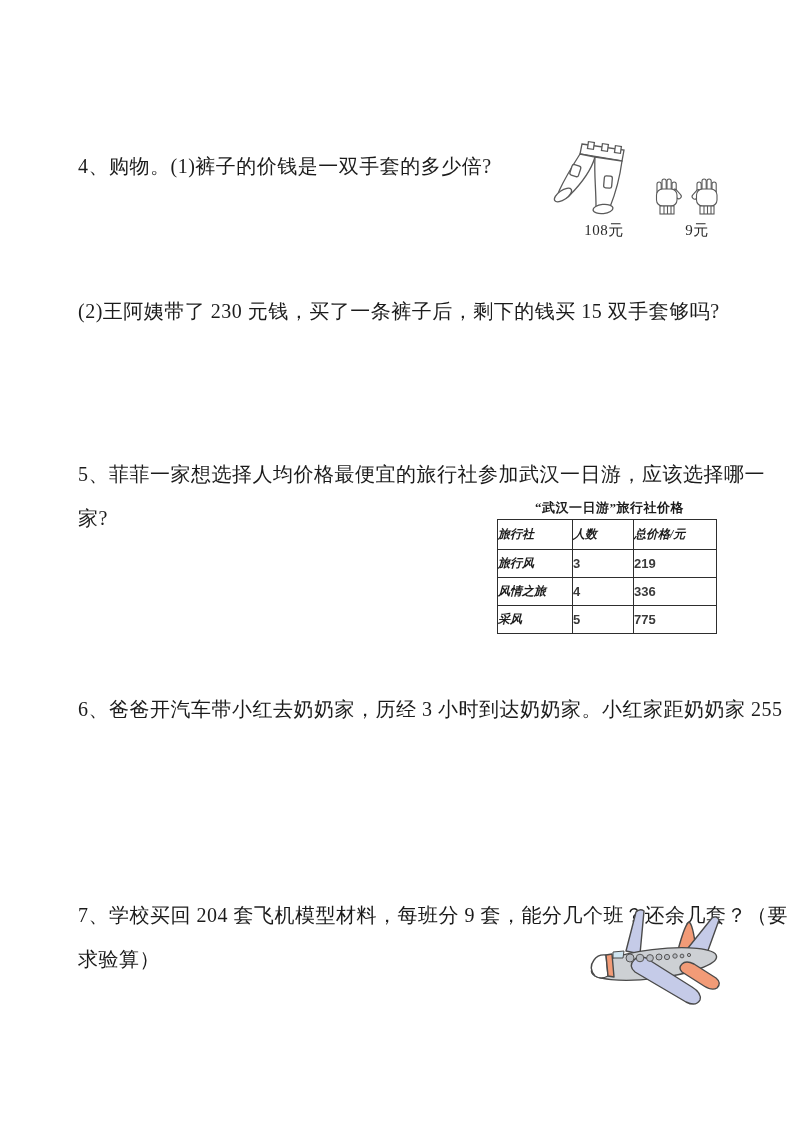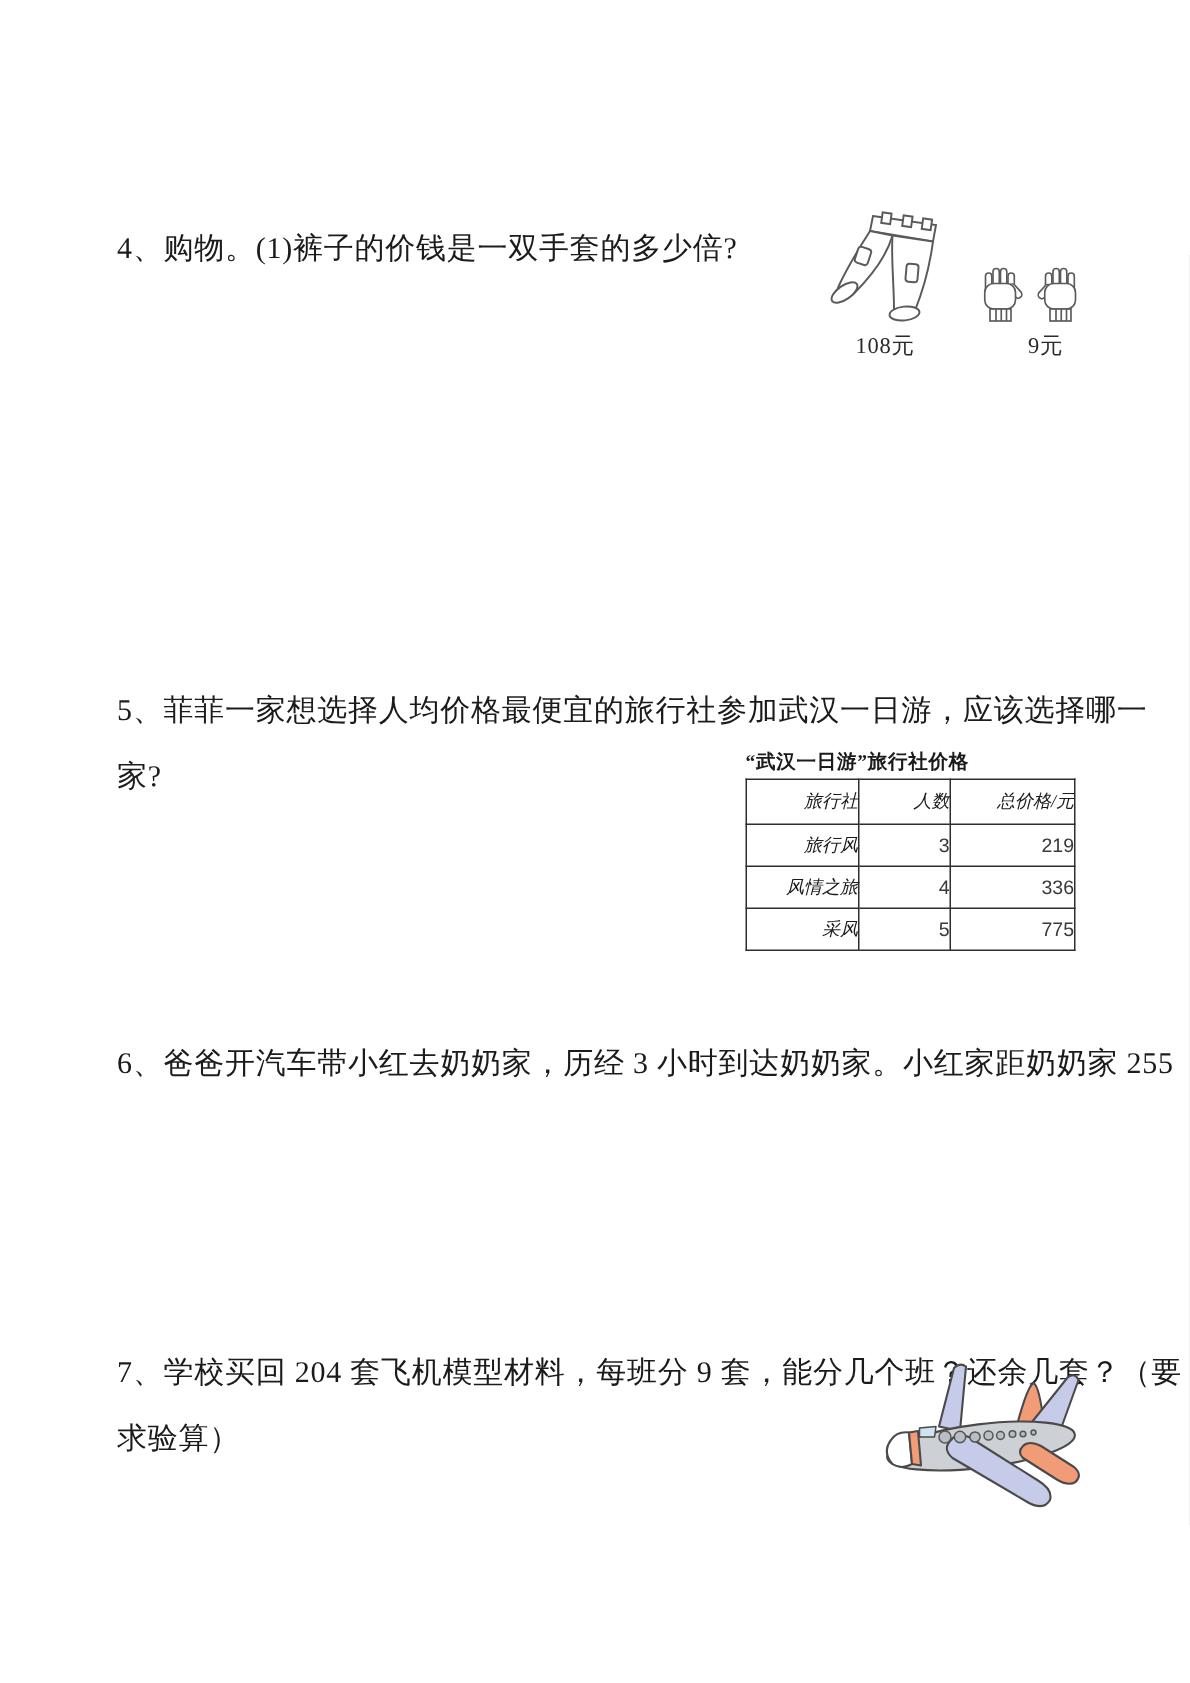--- a/index.html
+++ b/index.html
@@ -24,37 +24,37 @@
   .caption{
     position:absolute;
     font-size:15px;
     color:#2a2a2a;
     text-align:center;
     letter-spacing:0.5px;
   }
   .fig{position:absolute;}
   .tbl-title{
     position:absolute;
-    left:497px;top:499px;width:216px;
-    text-align:left;
+    left:468px;top:499px;width:216px;
+    text-align:right;
     font-size:13px;
     font-weight:bold;
     letter-spacing:0.5px;
   }
   table.price{
     position:absolute;
     left:497px;top:519px;
     border-collapse:collapse;
     table-layout:fixed;
   }
   table.price td, table.price th{
     border:1.5px solid #2e2e2e;
-    text-align:right;
+    text-align:left;
     vertical-align:middle;
-    font-weight:normal;
+    font-weight:bold;
     font-size:12px;
     font-style:italic;
     padding:0;
   }
   table.price th{height:29px;}
   table.price td{height:27px;}
   table.price .c0{width:74px;}
   table.price .c1{width:60px;}
   table.price .c2{width:82px;}
   table.price td.num{
@@ -79,21 +79,21 @@
       <rect x="54" y="10" width="6" height="7" fill="#fff" transform="rotate(8 57 13)"></rect>
       <rect x="67" y="12" width="6" height="7" fill="#fff" transform="rotate(8 70 15)"></rect>
       <path d="M32,20 L47,23 C43,37 32,51 21,62 C16,67 8,63 11,57 C17,44 25,31 32,20 Z" fill="#fff"></path>
       <path d="M47,23 L74,27 C72,42 68,58 62,73 C60,80 48,79 48,72 C48,55 46,39 47,23 Z" fill="#fff"></path>
       <ellipse cx="15" cy="61" rx="10" ry="4.6" fill="#fff" transform="rotate(-35 15 61)"></ellipse>
       <ellipse cx="55" cy="75" rx="10" ry="4.6" fill="#fff" transform="rotate(-6 55 75)"></ellipse>
       <rect x="23" y="31" width="9" height="11" rx="2" fill="#fff" transform="rotate(18 27 36)"></rect>
       <rect x="56" y="42" width="8" height="12" rx="2" fill="#fff" transform="rotate(5 60 48)"></rect>
     </svg>
   </div>
-  <div class="caption" style="left:548px;top:221px;width:84px">108元</div>
+  <div class="caption" style="left:562px;top:221px;width:84px">108元</div>
 
   <div class="fig" style="left:652px;top:177px;width:74px;height:42px">
     <svg width="74" height="42" viewBox="0 0 74 42" fill="#fff" stroke="#5a5a5a" stroke-width="1.1">
       <g>
         <rect x="5" y="5" width="4.2" height="14" rx="2.1"></rect>
         <rect x="10" y="2" width="4.2" height="16" rx="2.1"></rect>
         <rect x="15" y="2" width="4.2" height="16" rx="2.1"></rect>
         <rect x="20" y="5" width="4.2" height="14" rx="2.1"></rect>
         <rect x="22" y="12" width="5" height="11" rx="2.5" transform="rotate(-42 24 17)"></rect>
         <rect x="4.5" y="12" width="20.5" height="17" rx="6"></rect>
@@ -111,20 +111,21 @@
         <rect x="4.5" y="12" width="20.5" height="17" rx="6"></rect>
         <rect x="8" y="29" width="14" height="8"></rect>
         <line x1="12" y1="29" x2="12" y2="37"></line>
         <line x1="15.5" y1="29" x2="15.5" y2="37"></line>
         <line x1="19" y1="29" x2="19" y2="37"></line>
       </g>
     </svg>
   </div>
   <div class="caption" style="left:667px;top:221px;width:60px">9元</div>
 
+  <div class="line" style="top:251px">(2)王阿姨带了 230 元钱，买了一条裤子后，剩下的钱买 15 双手套够吗?</div>
 
   <div class="line" style="top:414px">5、菲菲一家想选择人均价格最便宜的旅行社参加武汉一日游，应该选择哪一</div>
   <div class="line" style="top:458px">家?</div>
 
   <div class="tbl-title">“武汉一日游”旅行社价格</div>
   <table class="price">
     <tbody>
         <tr>
       <th class="c0">旅行社</th>
       <th class="c1">人数</th>

